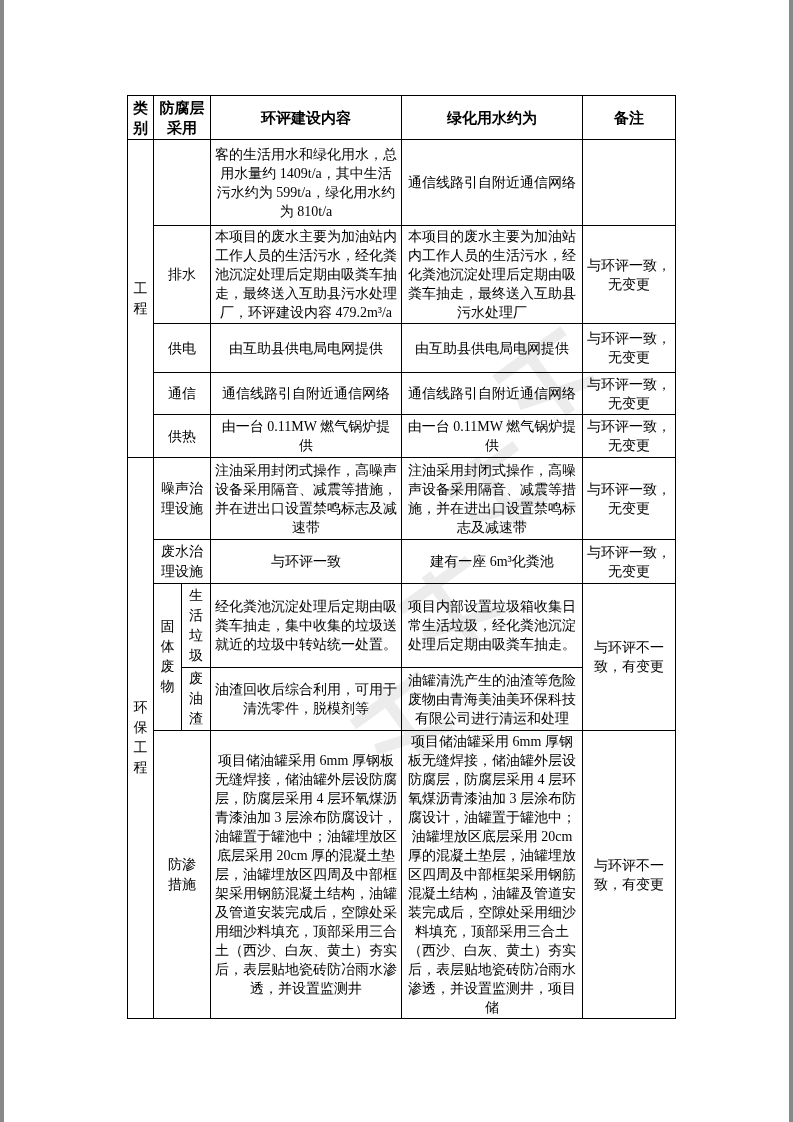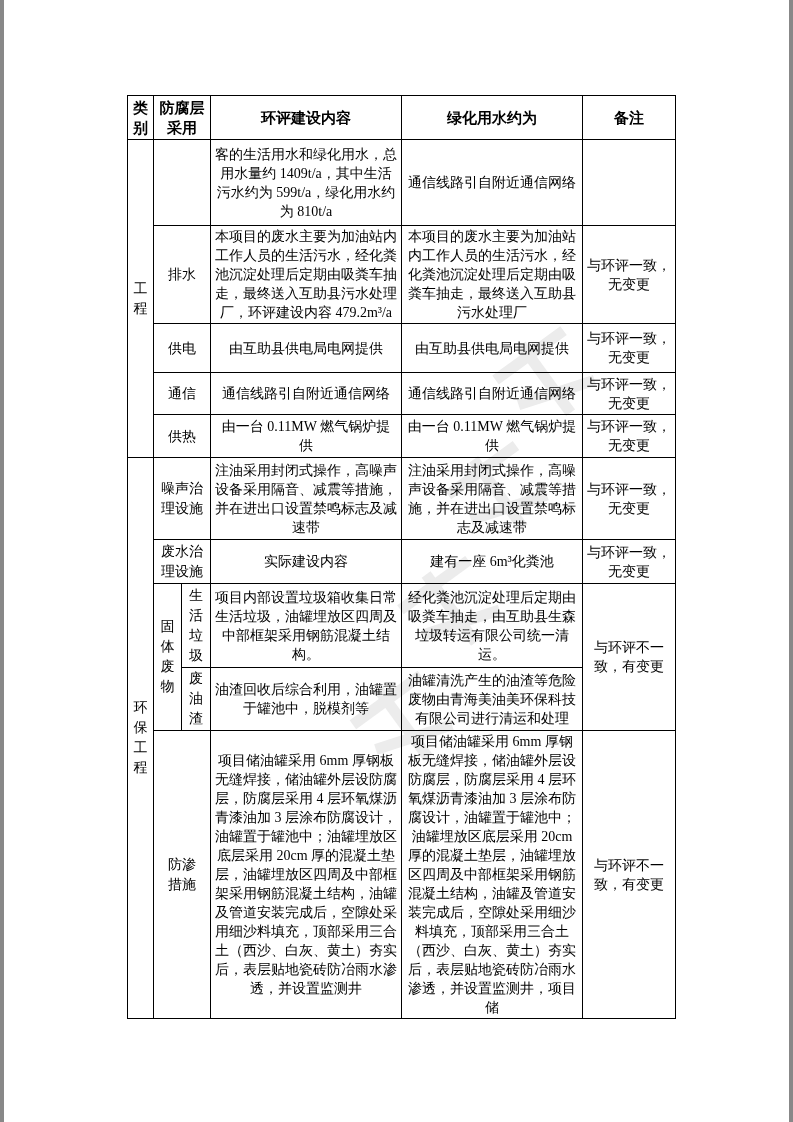--- a/index.html
+++ b/index.html
@@ -146,44 +146,44 @@
       <td class="v" colspan="2">噪声治
 理设施</td>
       <td class="content">注油采用封闭式操作，高噪声设备采用隔音、减震等措施，并在进出口设置禁鸣标志及减速带</td>
       <td class="content">注油采用封闭式操作，高噪声设备采用隔音、减震等措施，并在进出口设置禁鸣标志及减速带</td>
       <td>与环评一致，无变更</td>
     </tr>
 
     <tr style="height:44px">
       <td class="v" colspan="2">废水治
 理设施</td>
-      <td class="content">实际建设内容</td>
+      <td class="content">与环评一致</td>
       <td class="content">建有一座 6m³化粪池</td>
       <td>与环评一致，无变更</td>
     </tr>
 
     <tr style="height:84px">
       <td class="v" rowspan="2">固
 体
 废
 物</td>
       <td class="v">生
 活
 垃
 圾</td>
-      <td class="content">项目内部设置垃圾箱收集日常生活垃圾，油罐埋放区四周及中部框架采用钢筋混凝土结构。</td>
-      <td class="content">经化粪池沉淀处理后定期由吸粪车抽走，由互助县生森垃圾转运有限公司统一清运。</td>
+      <td class="content">经化粪池沉淀处理后定期由吸粪车抽走，集中收集的垃圾送就近的垃圾中转站统一处置。</td>
+      <td class="content">项目内部设置垃圾箱收集日常生活垃圾，经化粪池沉淀处理后定期由吸粪车抽走。</td>
       <td rowspan="2">与环评不一致，有变更</td>
     </tr>
 
     <tr style="height:63px">
       <td class="v">废
 油
 渣</td>
-      <td class="content">油渣回收后综合利用，油罐置于罐池中，脱模剂等</td>
+      <td class="content">油渣回收后综合利用，可用于清洗零件，脱模剂等</td>
       <td class="content">油罐清洗产生的油渣等危险废物由青海美油美环保科技有限公司进行清运和处理</td>
     </tr>
 
     <tr style="height:288px">
       <td class="v" colspan="2">防渗
 措施</td>
       <td class="content">项目储油罐采用 6mm 厚钢板无缝焊接，储油罐外层设防腐层，防腐层采用 4 层环氧煤沥青漆油加 3 层涂布防腐设计，油罐置于罐池中；油罐埋放区底层采用 20cm 厚的混凝土垫层，油罐埋放区四周及中部框架采用钢筋混凝土结构，油罐及管道安装完成后，空隙处采用细沙料填充，顶部采用三合土（西沙、白灰、黄土）夯实后，表层贴地瓷砖防冶雨水渗透，并设置监测井</td>
       <td class="content">项目储油罐采用 6mm 厚钢板无缝焊接，储油罐外层设防腐层，防腐层采用 4 层环氧煤沥青漆油加 3 层涂布防腐设计，油罐置于罐池中；油罐埋放区底层采用 20cm 厚的混凝土垫层，油罐埋放区四周及中部框架采用钢筋混凝土结构，油罐及管道安装完成后，空隙处采用细沙料填充，顶部采用三合土（西沙、白灰、黄土）夯实后，表层贴地瓷砖防冶雨水渗透，并设置监测井，项目储</td>
       <td>与环评不一致，有变更</td>
     </tr>

